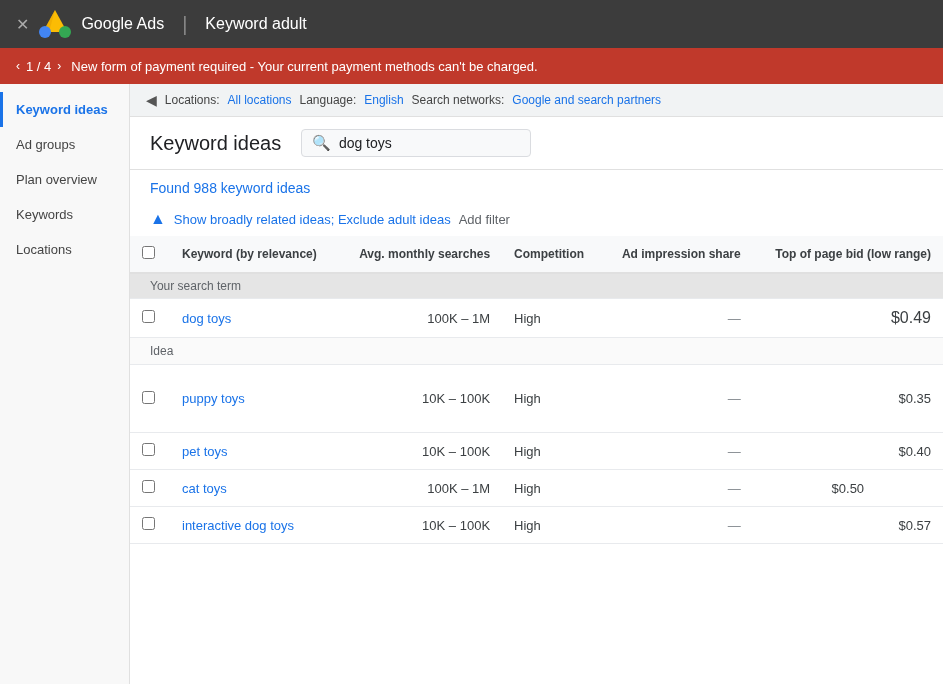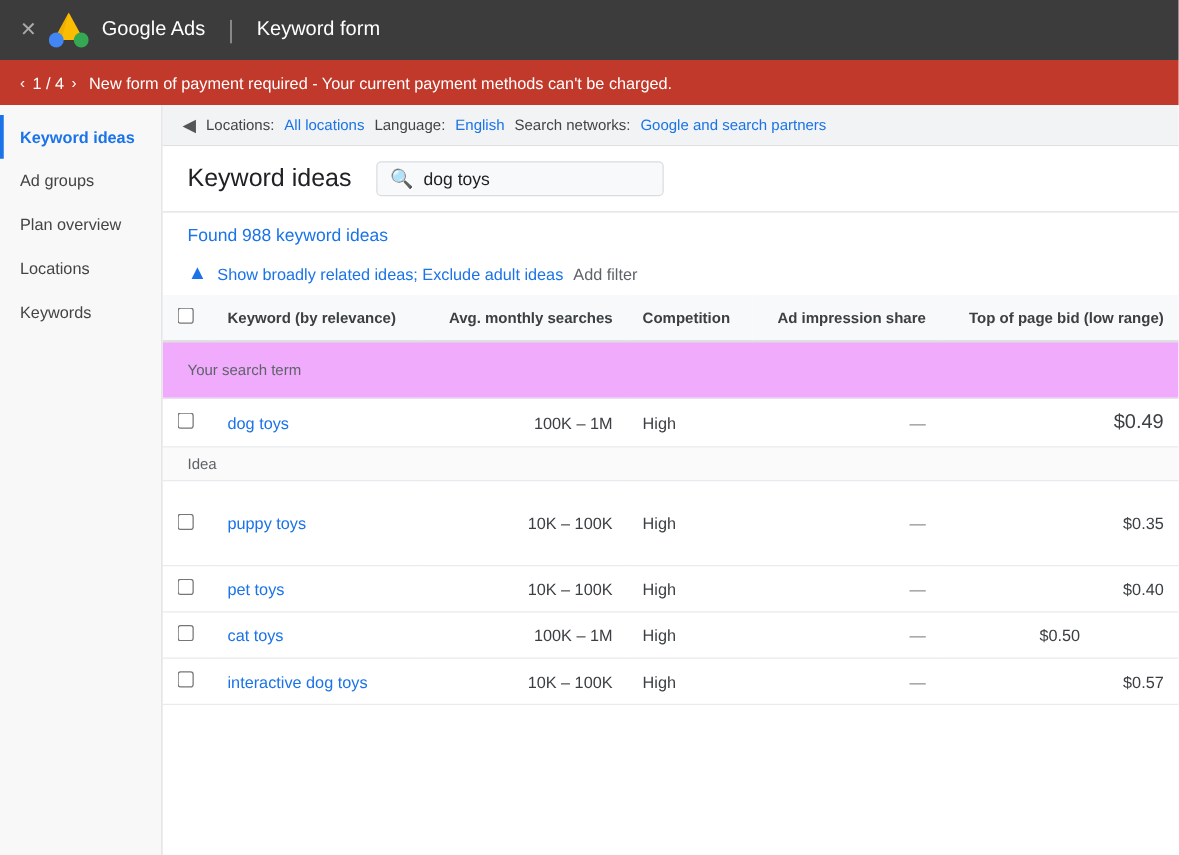--- a/index.html
+++ b/index.html
@@ -247,21 +247,21 @@
   <span class="top-bar-close">✕</span>
 
   <svg class="logo-icon" viewBox="0 0 32 32" xmlns="http://www.w3.org/2000/svg">
     <polygon points="16,2 28,24 4,24" fill="#fbbc04"></polygon>
     <polygon points="4,24 16,2 10,24" fill="#e8a200" opacity="0.5"></polygon>
     <circle cx="26" cy="24" r="6" fill="#34a853"></circle>
     <circle cx="6" cy="24" r="6" fill="#4285f4"></circle>
   </svg>
   <span class="top-bar-title">Google Ads</span>
   <span class="top-bar-divider">|</span>
-  <span class="top-bar-app">Keyword form</span>
+  <span class="top-bar-app">Keyword adult</span>
 </div>
 
 <div class="notif-bar">
   <div class="notif-nav">
     <button class="notif-arrow">‹</button>
     <span>1 / 4</span>
     <button class="notif-arrow">›</button>
   </div>
   <span class="notif-text">New form of payment required - Your current payment methods can't be charged.</span>
 </div>
@@ -272,24 +272,24 @@
     <div class="sidebar-item active">
       <span>Keyword ideas</span>
     </div>
     <div class="sidebar-item">
       <span>Ad groups</span>
     </div>
     <div class="sidebar-item">
       <span>Plan overview</span>
     </div>
     <div class="sidebar-item">
+      <span>Keywords</span>
+    </div>
+    <div class="sidebar-item">
       <span>Locations</span>
-    </div>
-    <div class="sidebar-item">
-      <span>Keywords</span>
     </div>
   </div>
 
   <div class="content">
 
     <div class="filter-bar">
       <span class="filter-toggle">◀</span>
       <span class="filter-item">Locations:</span>
       <span class="filter-link">All locations</span>
       <span class="filter-item">Language:</span>
@@ -333,21 +333,21 @@
             <th class="right">
               <span>Ad impression share</span>
             </th>
             <th class="right">
               <span>Top of page bid (low range)</span>
             </th>
           </tr>
         </thead>
         <tbody id="table-body">
         <tr>
-              <td colspan="6" class="section-label-cell" style="padding:15px 20px; font-size:12px; color:#5f6368; background:#f0abfc; border-bottom:1px solid #e8eaed;">Your search term</td>
+              <td colspan="6" class="section-label-cell" style="padding:5px 20px; font-size:12px; color:#5f6368; background:#e5e5e5; border-bottom:1px solid #e8eaed;">Your search term</td>
             </tr>
             <tr>
     <td class="checkbox-cell" style="padding:10px 12px; width:40px;"><input type="checkbox" style=""></td>
     <td style="padding:10px 12px; font-size:13px; color:#1a73e8;">dog toys</td>
     <td style="padding:10px 12px; font-size:13px; text-align:right;">100K – 1M</td>
     <td style="padding:10px 12px; font-size:13px;">High</td>
     <td style="padding:10px 12px; font-size:13px; text-align:right; color:#80868b;">—</td>
     <td style="padding:10px 12px; font-size:16px; text-align:right;">$0.49</td>
   </tr>
             <tr>

